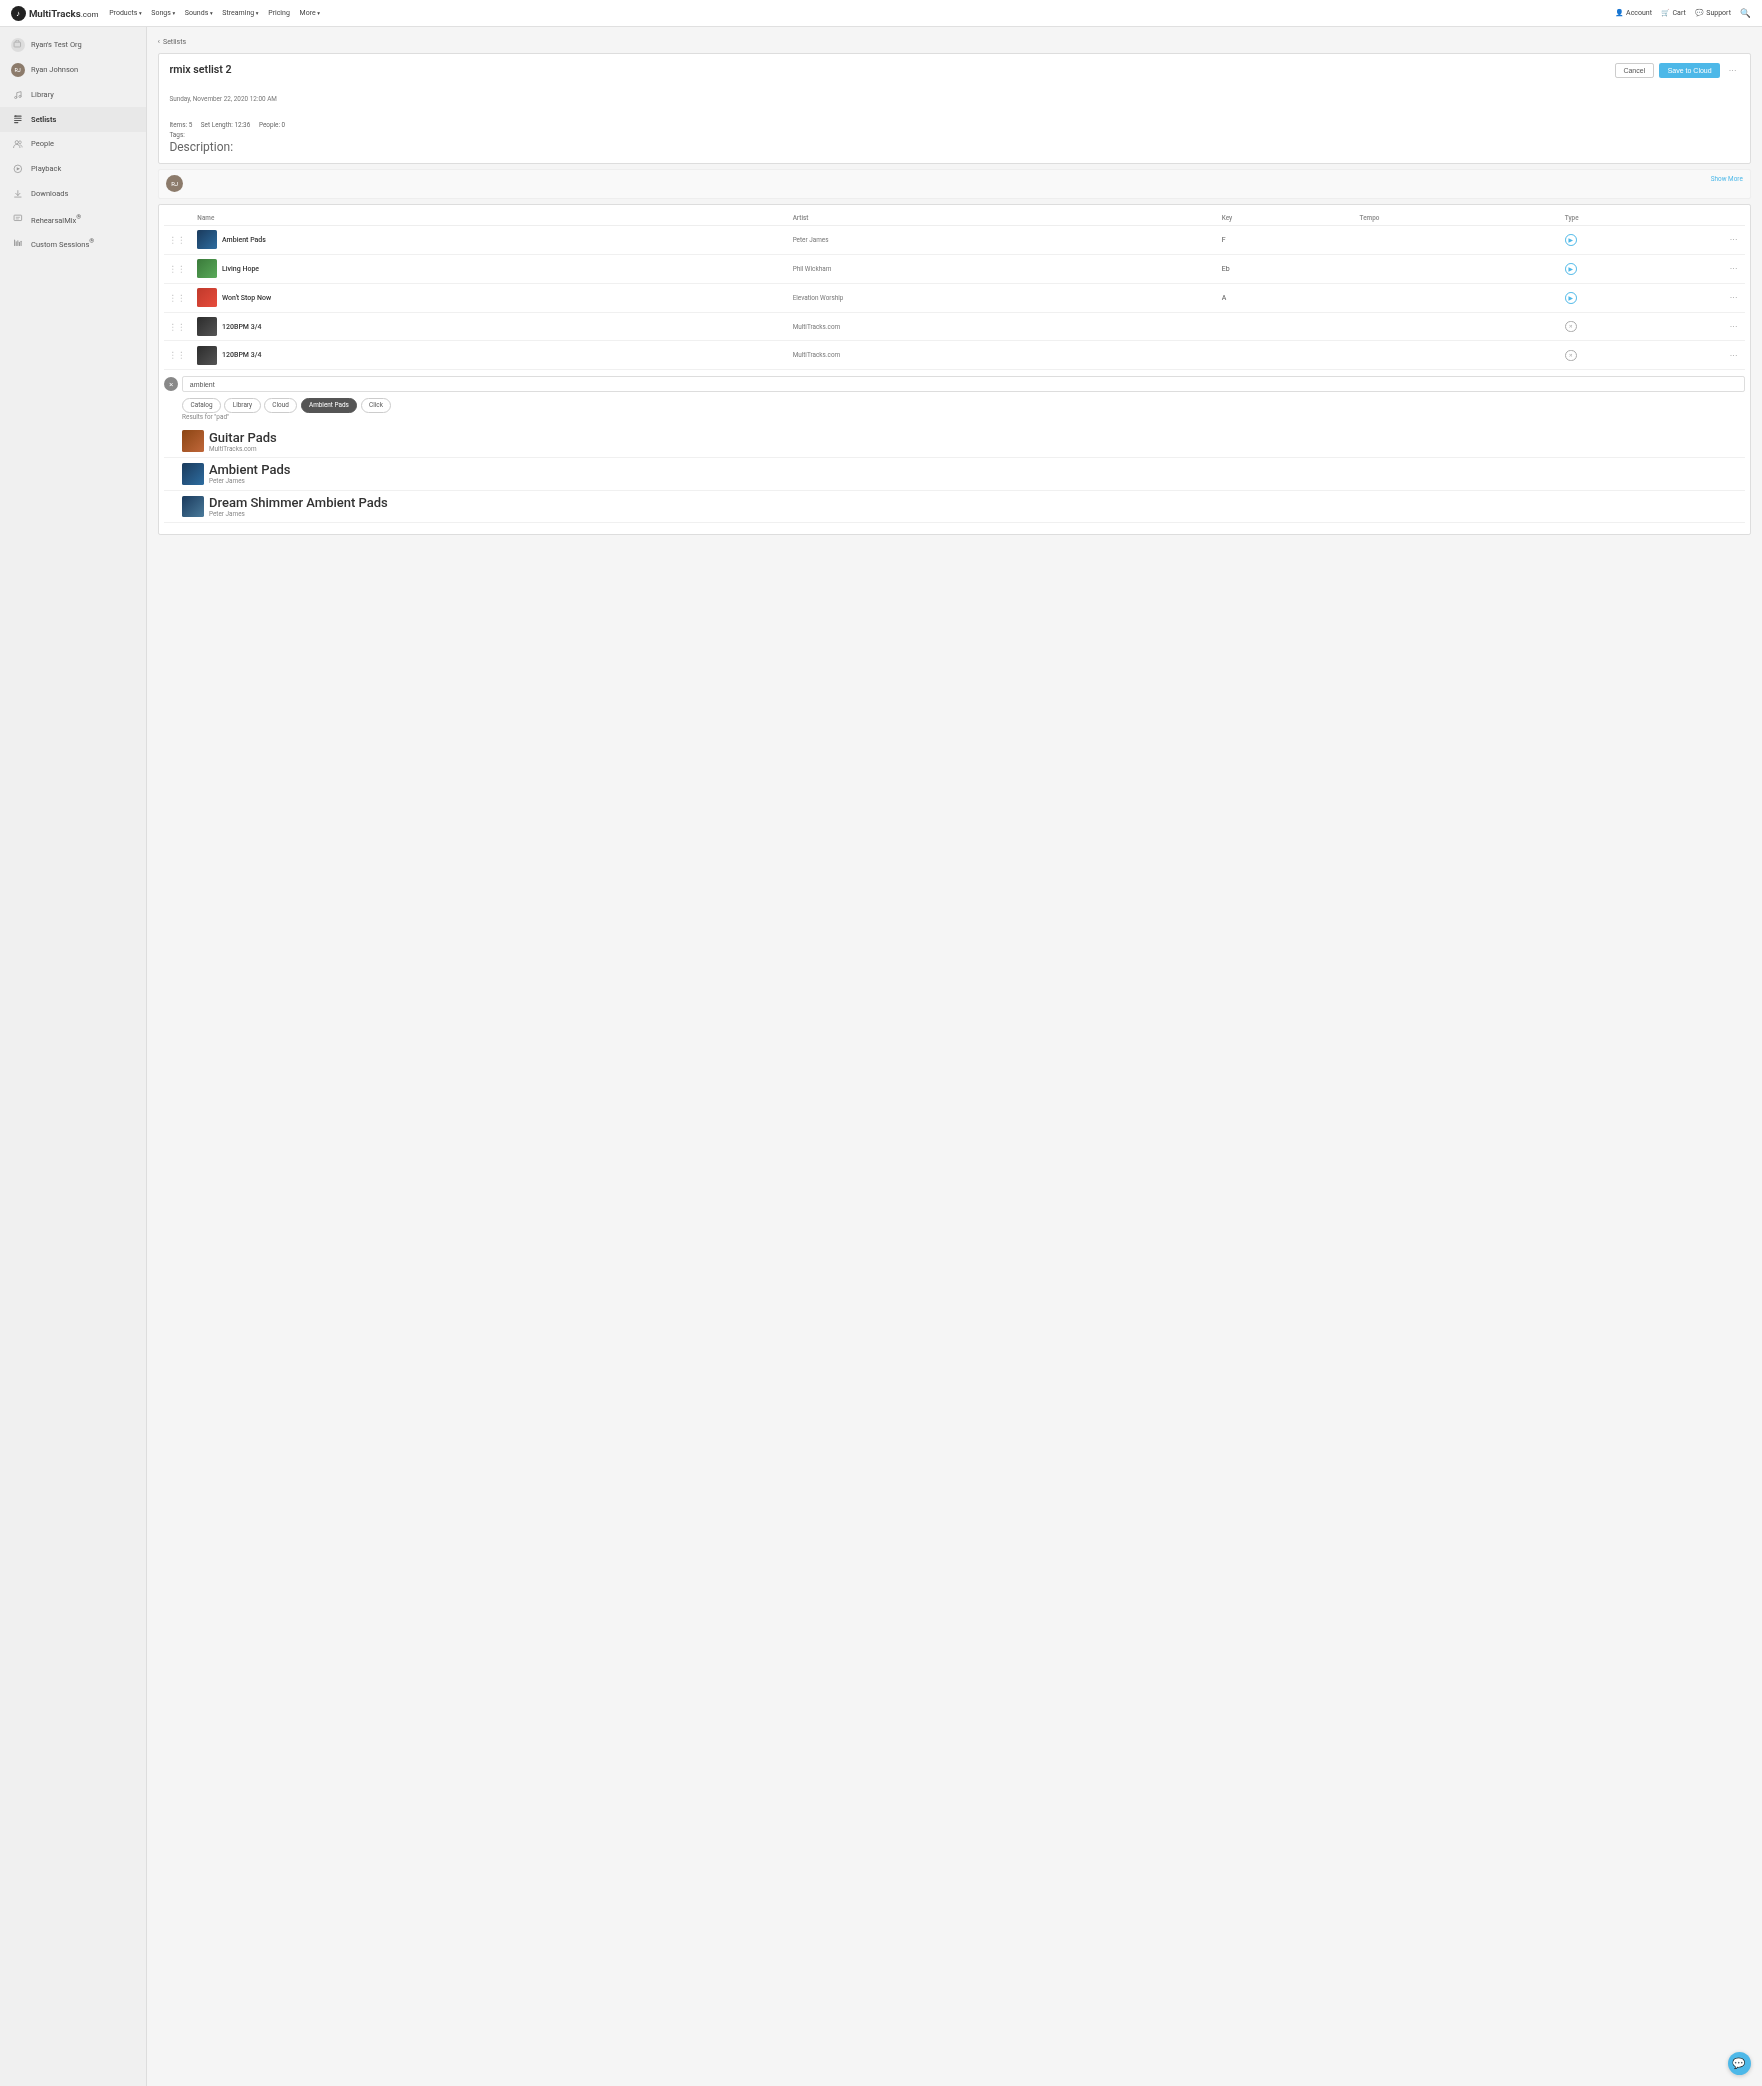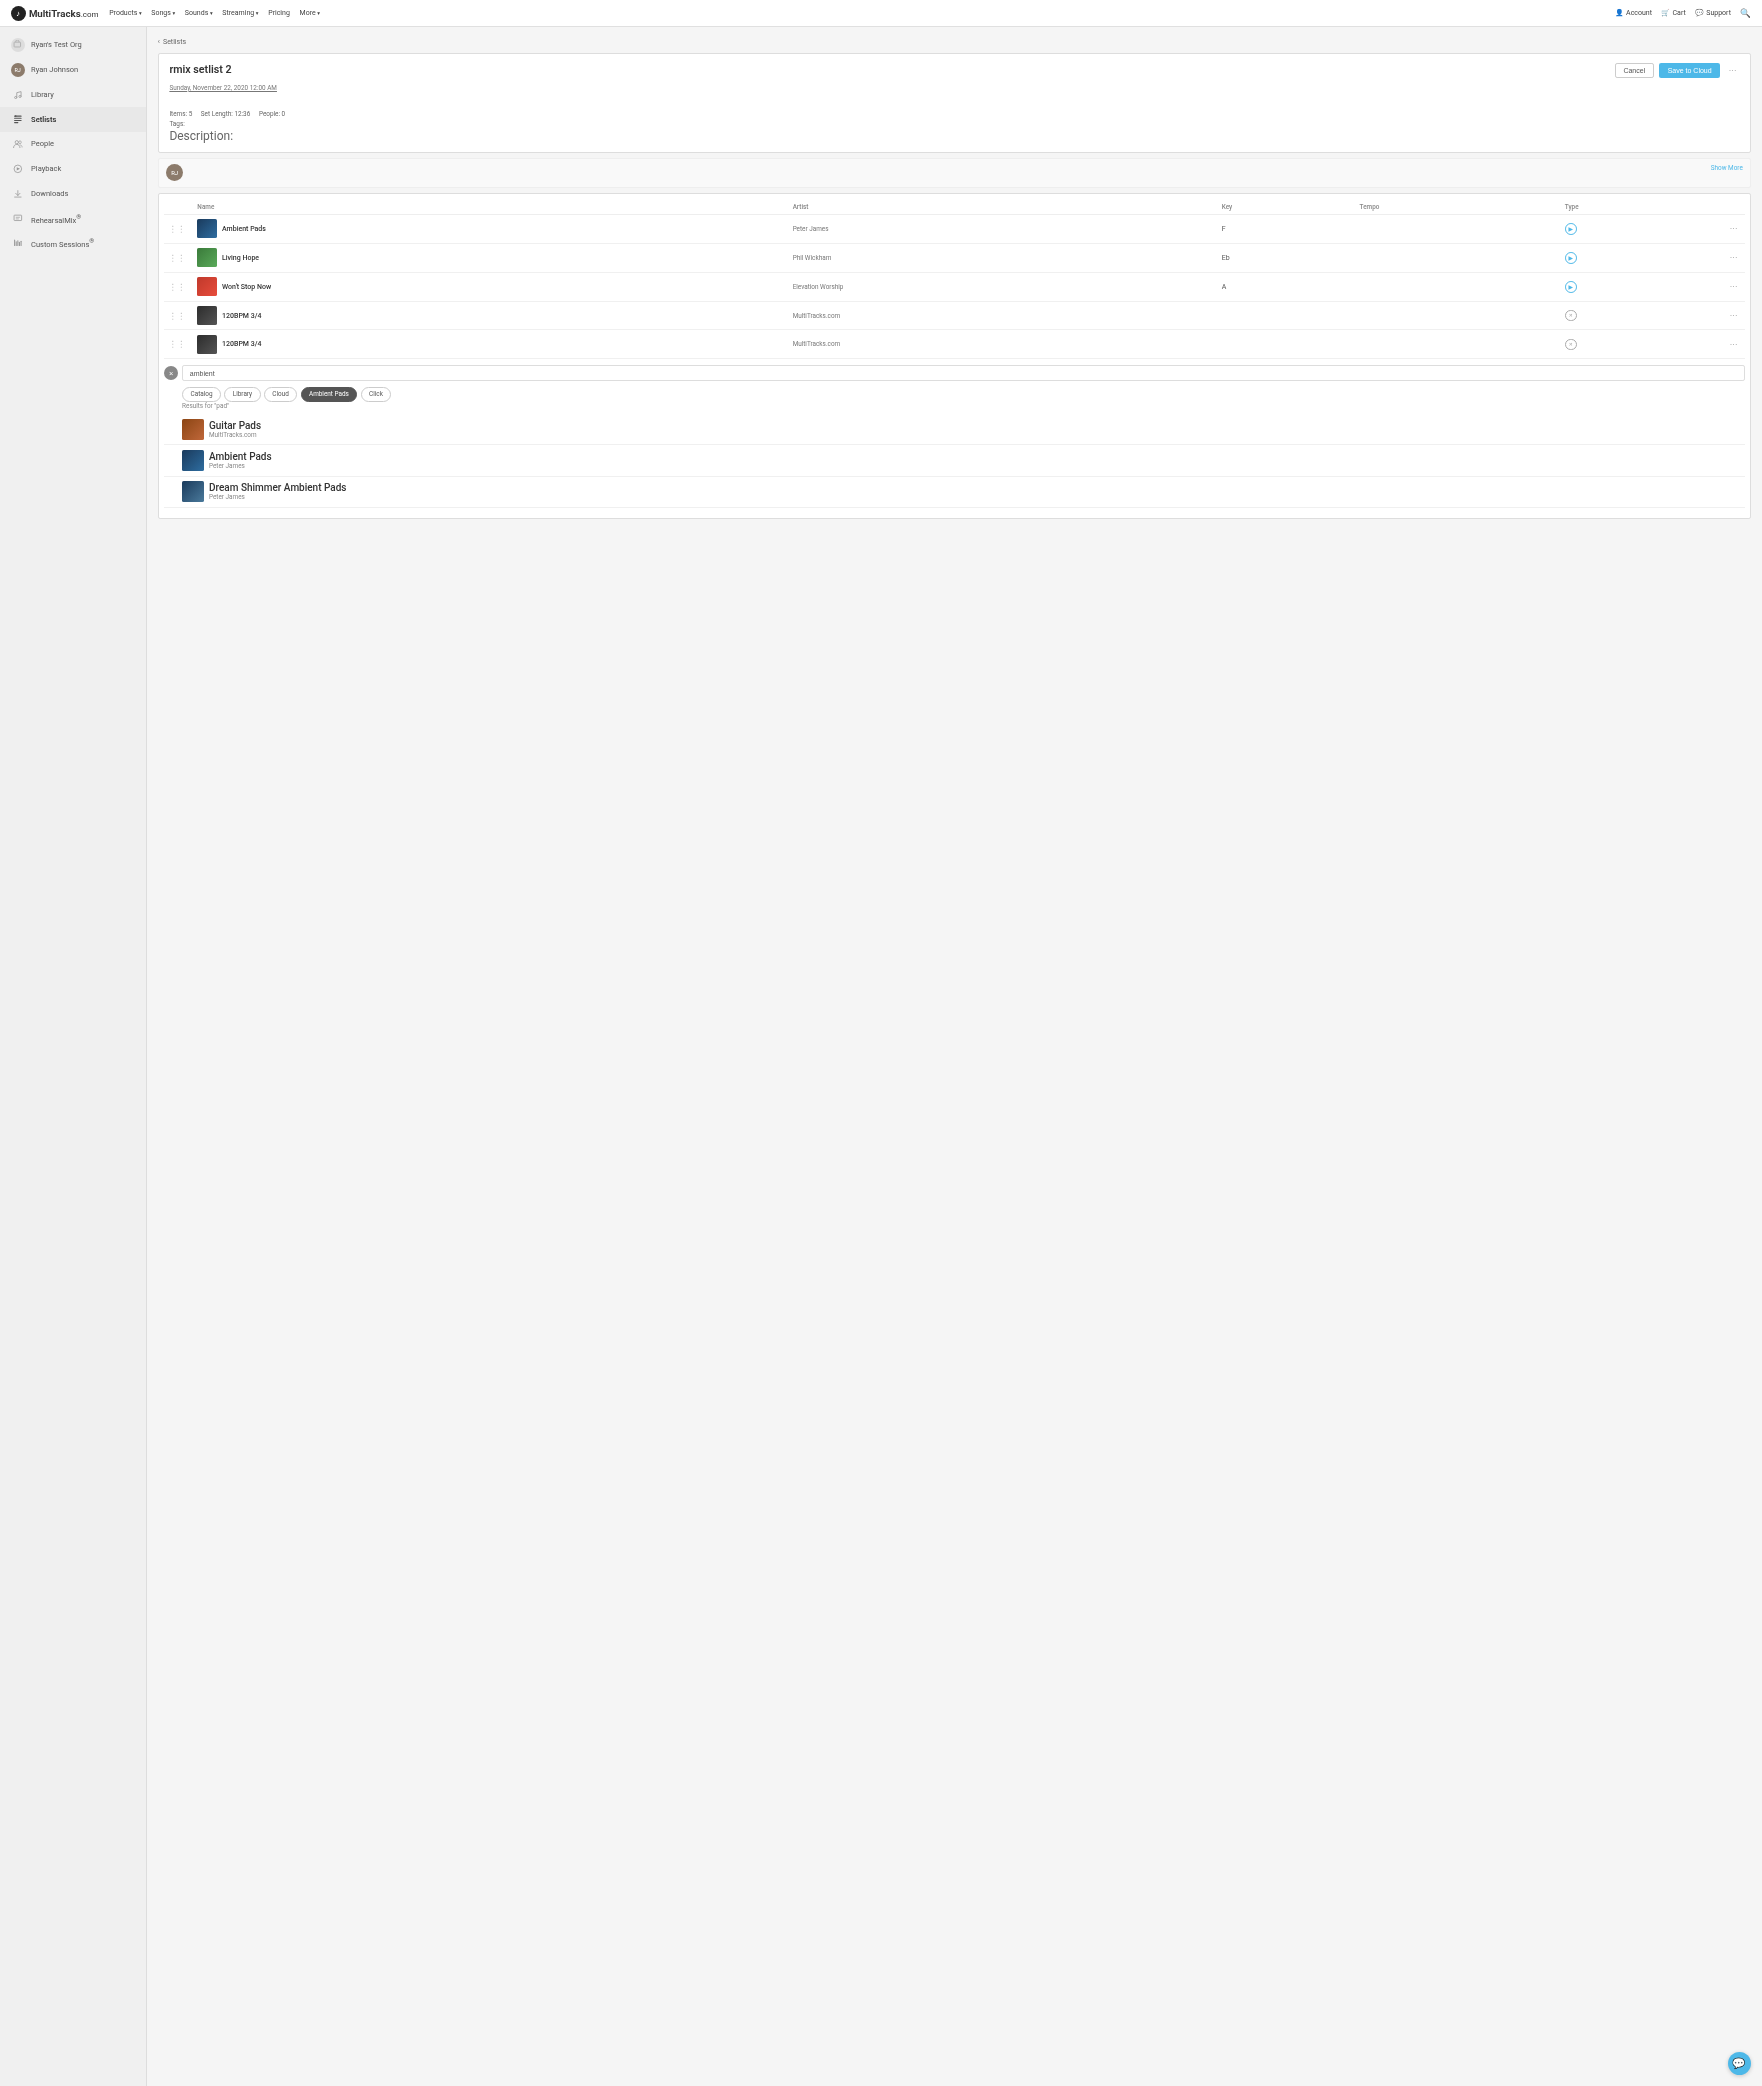--- a/index.html
+++ b/index.html
@@ -32,21 +32,21 @@
     
     .content { flex: 1; padding: 10.7px; background: #f5f5f5; }
 
     
     .breadcrumb { display: flex; align-items: center; gap: 3.2px; font-size: 7px; color: #666; margin-bottom: 7.5px; cursor: pointer; }
 
     
     .setlist-card { background: #fff; border: 0.5px solid #ddd; border-radius: 2.1px; padding: 8.6px 10.7px; margin-bottom: 5.4px; }
     .setlist-header { display: flex; align-items: flex-start; justify-content: space-between; }
     .setlist-title { font-size: 10.7px; font-weight: 600; color: #333; }
-    .setlist-meta { font-size: 6.4px; color: #777; margin-top: 8px; text-decoration: underline; }
+    .setlist-meta { font-size: 6.4px; color: #777; margin-top: 19px; }
     .setlist-meta-row { display: flex; gap: 8.6px; font-size: 6.4px; color: #666; margin-top: 18px; }
     .setlist-tags { font-size: 6.4px; color: #666; margin-top: 2.1px; }
     .setlist-desc { font-size: 12px; color: #666; margin-top: 1.1px; }
     .setlist-actions { display: flex; align-items: center; gap: 5.4px; }
     .btn-cancel { background: #fff; border: 0.5px solid #ccc; border-radius: 2.1px; padding: 3.2px 7.5px; font-size: 7px; cursor: pointer; color: #555; }
     .btn-save-cloud { background: #4db8e8; border: none; border-radius: 2.1px; padding: 3.8px 8.6px; font-size: 7px; cursor: pointer; color: #fff; font-weight: 500; }
     .three-dots { cursor: pointer; color: #999; font-size: 9.7px; padding: 1.1px 3.2px; }
 
     
     .notification-banner { background: #f9f9f9; border: 0.5px solid #eee; border-radius: 2.1px; padding: 5.4px 7.5px; margin-bottom: 5.4px; display: flex; align-items: flex-start; gap: 5.4px; }
@@ -78,21 +78,21 @@
     
     .filter-tabs { display: flex; gap: 3.2px; margin-bottom: 0; padding-left: 18px; }
     .filter-tab { padding: 2.7px 7.5px; border-radius: 10.7px; border: 0.5px solid #ccc; background: #fff; font-size: 6.4px; color: #555; cursor: pointer; }
     .filter-tab.active { background: #555; color: #fff; border-color: #555; }
 
     
     .results-label { font-size: 6.4px; color: #888; margin-bottom: 4.3px; padding-left: 18px; }
     .result-row { display: flex; align-items: center; gap: 5.4px; padding: 4.3px 4.3px 4.3px 18px; border-bottom: 0.5px solid #f0f0f0; cursor: pointer; }
     .result-thumb { width: 21.5px; height: 21.5px; border-radius: 1.6px; flex-shrink: 0; overflow: hidden; }
     .result-info { flex: 1; }
-    .result-title { font-size: 10px; color: #333; font-weight: 500; }
+    .result-title { font-size: 13px; color: #333; font-weight: 500; }
     .result-artist { font-size: 6.4px; color: #888; }
 
     
     .chat-bubble { position: fixed; bottom: 10.7px; right: 10.7px; width: 23.6px; height: 23.6px; border-radius: 50%; background: #4db8e8; display: flex; align-items: center; justify-content: center; cursor: pointer; box-shadow: 0 1.1px 4.3px rgba(0,0,0,0.2); color: #fff; font-size: 10.7px; z-index: 200; }
 
     
     .thumb-ambient { background: linear-gradient(135deg, #1a3a5c, #2e6da0); }
     .thumb-living { background: linear-gradient(135deg, #3a7a3a, #5aaa5a); }
     .thumb-wont { background: linear-gradient(135deg, #c0392b, #e74c3c); }
     .thumb-120a { background: linear-gradient(135deg, #2c2c2c, #555); }

